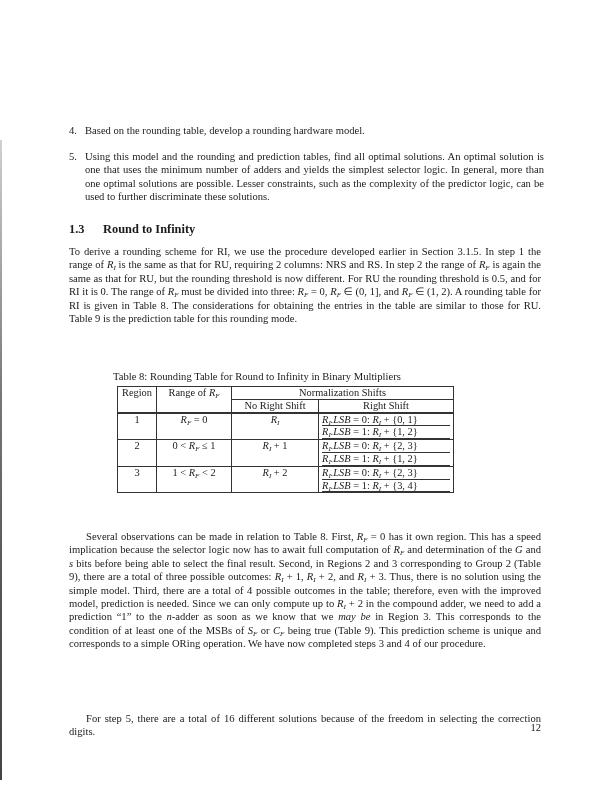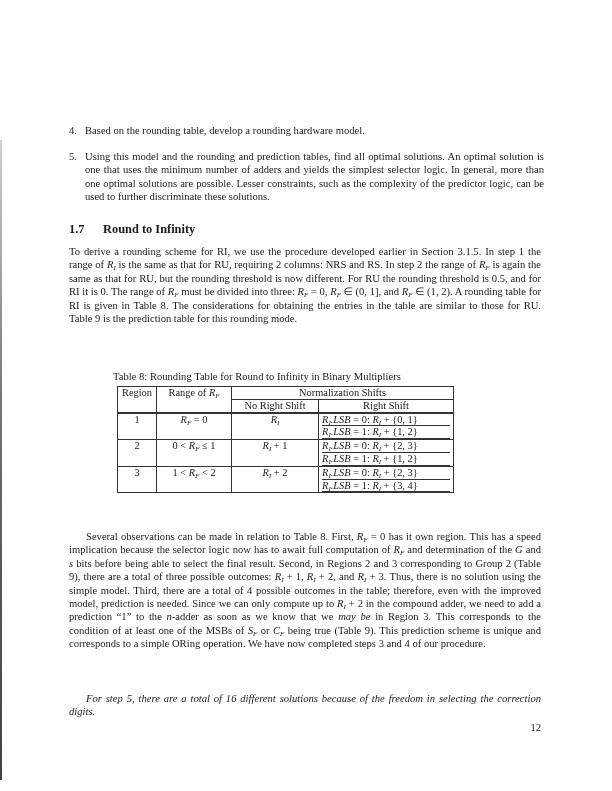--- a/index.html
+++ b/index.html
@@ -55,21 +55,21 @@
     <span class="num">4.</span>
     <div class="txt">Based on the rounding table, develop a rounding hardware model.</div>
   </div>
 
   <div class="item" style="top:150px;">
     <span class="num">5.</span>
     <div class="txt">Using this model and the rounding and prediction tables, find all optimal solutions. An optimal solution is one that uses the minimum number of adders and yields the simplest selector logic. In general, more than one optimal solutions are possible. Lesser constraints, such as the complexity of the predictor logic, can be used to further discriminate these solutions.</div>
   </div>
 
   <div class="section-title">
-    <span class="secnum">1.7</span><span>Round to Infinity</span>
+    <span class="secnum">1.3</span><span>Round to Infinity</span>
   </div>
 
   <div class="para" style="top:245px;">
     <span>To derive a rounding scheme for RI, we use the procedure developed earlier in Section 3.1.5. In step 1 the range of </span><i class="m"><span>R</span><sub>I</sub></i><span> is the same as that for RU, requiring 2 columns: NRS and RS. In step 2 the range of </span><i class="m"><span>R</span><sub>F</sub></i><span> is again the same as that for RU, but the rounding threshold is now different. For RU the rounding threshold is 0.5, and for RI it is 0. The range of </span><i class="m"><span>R</span><sub>F</sub></i><span> must be divided into three: </span><i class="m"><span>R</span><sub>F</sub></i><span> = 0, </span><i class="m"><span>R</span><sub>F</sub></i><span> ∈ (0, 1], and </span><i class="m"><span>R</span><sub>F</sub></i><span> ∈ (1, 2). A rounding table for RI is given in Table 8. The considerations for obtaining the entries in the table are similar to those for RU. Table 9 is the prediction table for this rounding mode.</span>
   </div>
 
   <div class="caption">Table 8: Rounding Table for Round to Infinity in Binary Multipliers</div>
 
   <table class="rt">
     <tbody>
@@ -109,16 +109,16 @@
         <div class="rs-line ul"><i class="m">R<sub>I</sub>.LSB</i> = 1: <i class="m">R<sub>I</sub></i> + {3, 4}</div>
       </td>
     </tr>
   </tbody>
     </table>
 
   <div class="para indent" style="top:518px;">
     <span>Several observations can be made in relation to Table 8. First, </span><i class="m"><span>R</span><sub>F</sub></i><span> = 0 has it own region. This has a speed implication because the selector logic now has to await full computation of </span><i class="m"><span>R</span><sub>F</sub></i><span> and determination of the </span><i class="m">G</i><span> and </span><i class="m">s</i><span> bits before being able to select the final result. Second, in Regions 2 and 3 corresponding to Group 2 (Table 9), there are a total of three possible outcomes: </span><i class="m"><span>R</span><sub>I</sub></i><span> + 1, </span><i class="m"><span>R</span><sub>I</sub></i><span> + 2, and </span><i class="m"><span>R</span><sub>I</sub></i><span> + 3. Thus, there is no solution using the simple model. Third, there are a total of 4 possible outcomes in the table; therefore, even with the improved model, prediction is needed. Since we can only compute up to </span><i class="m"><span>R</span><sub>I</sub></i><span> + 2 in the compound adder, we need to add a prediction “1” to the </span><i class="m">n</i><span>-adder as soon as we know that we </span><i>may be</i><span> in Region 3. This corresponds to the condition of at least one of the MSBs of </span><i class="m"><span>S</span><sub>F</sub></i><span> or </span><i class="m"><span>C</span><sub>F</sub></i><span> being true (Table 9). This prediction scheme is unique and corresponds to a simple ORing operation. We have now completed steps 3 and 4 of our procedure.</span>
   </div>
 
-  <div class="para indent" style="top:680px;font-style:italic;">For step 5, there are a total of 16 different solutions because of the freedom in selecting the correction digits.</div>
+  <div class="para indent" style="top:700px;">For step 5, there are a total of 16 different solutions because of the freedom in selecting the correction digits.</div>
 
   <div class="pagenum">12</div>
 </div>
 
 </body></html>

